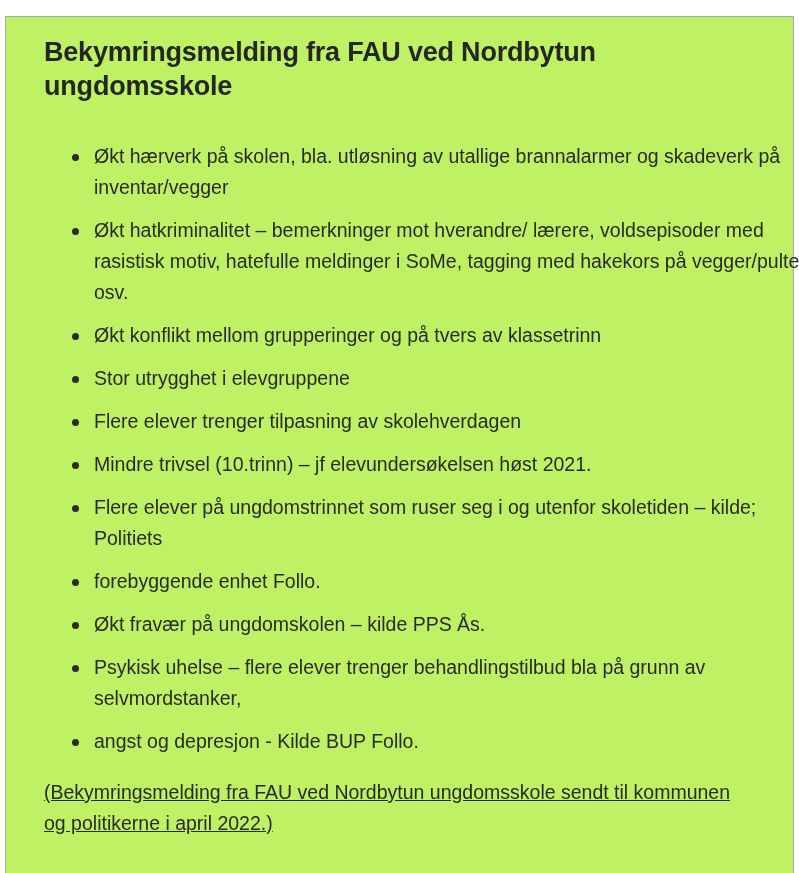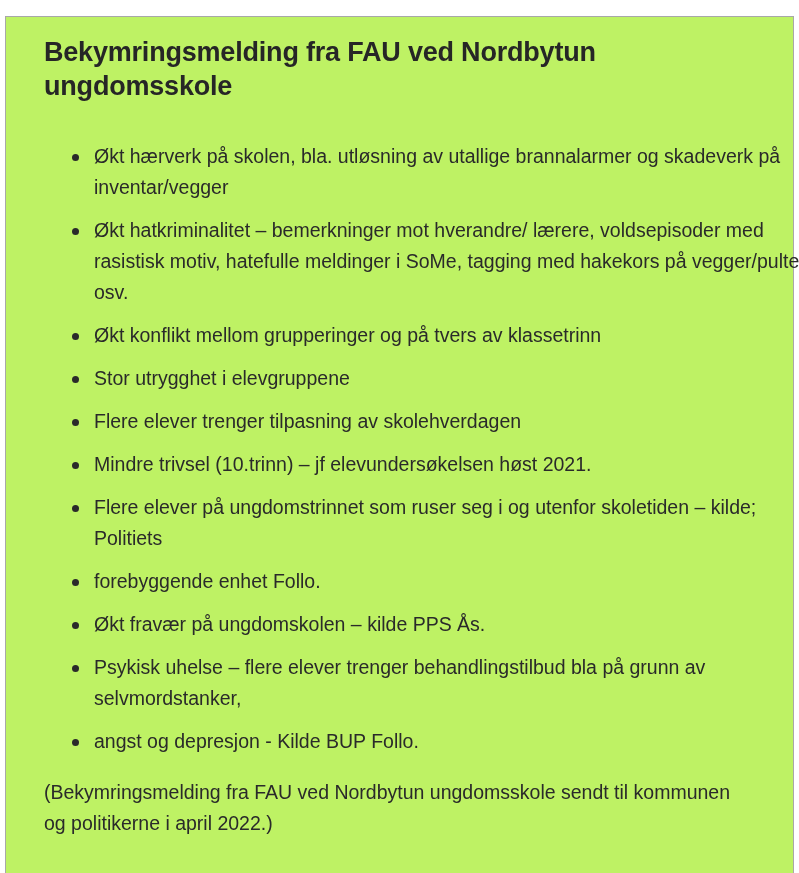--- a/index.html
+++ b/index.html
@@ -18,21 +18,21 @@
     margin: 0; padding: 0 0 0 50px; list-style: none;
     font-size: 19.5px; line-height: 31px; color: #2a2a2a;
   }
   ul.items li { position: relative; margin: 0 0 12px 0; padding: 0; }
   ul.items li::before {
     content: ""; position: absolute; left: -22px; top: 13px;
     width: 7px; height: 7px; border-radius: 50%; background: #2a2a2a;
   }
   .footer-note {
     position: absolute; left: 38px; top: 760px; width: 700px;
-    font-size: 19.5px; line-height: 31px; color: #2a2a2a; margin: 0;
+    font-size: 19.5px; line-height: 31px; color: #2a2a2a; margin: 0; text-decoration: underline;
   }
 </style>
 </head>
 <body>
 
 <div class="frame">
   <h2 class="title">Bekymringsmelding fra FAU ved Nordbytun ungdomsskole</h2>
 
   <ul class="items">
     <li>Økt hærverk på skolen, bla. utløsning av utallige brannalarmer og skadeverk på inventar/vegger</li>

